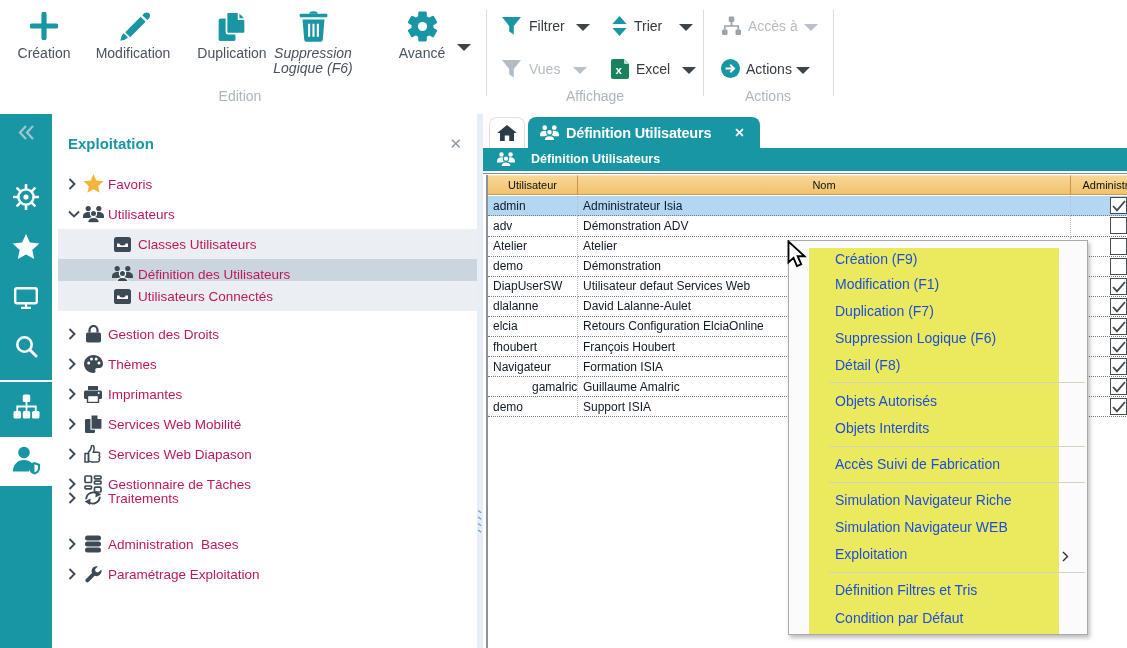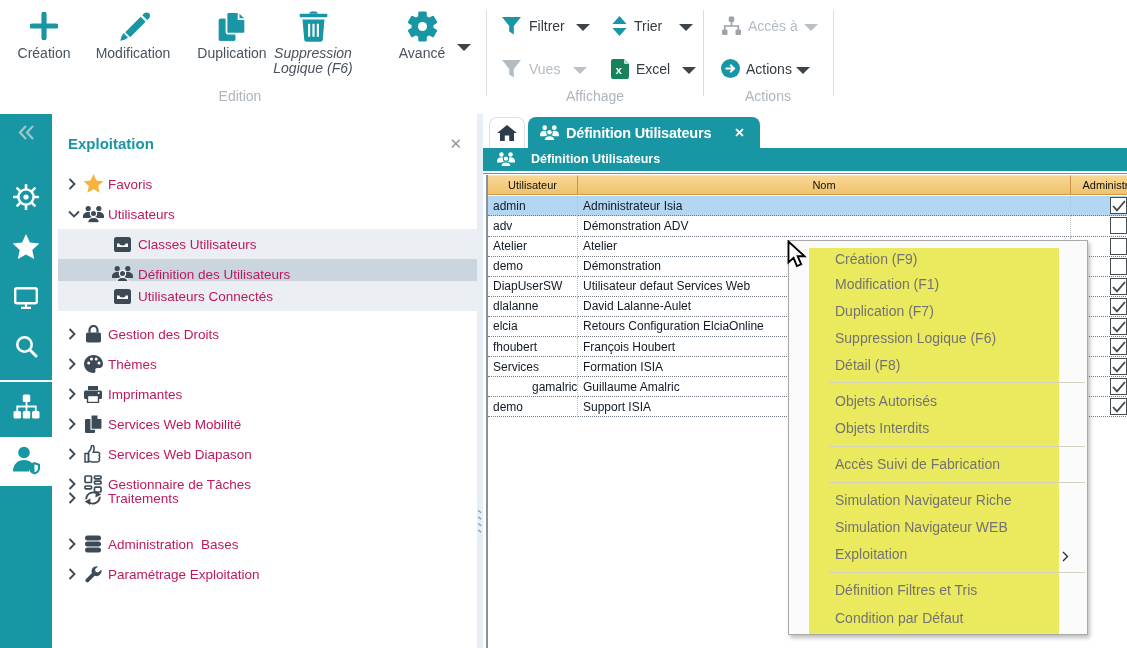--- a/index.html
+++ b/index.html
@@ -52,21 +52,21 @@
 #ghead { position:absolute; left:0; top:0; width:700px; height:20.5px; display:flex; }
 .hcell { background:linear-gradient(#f8d795,#f0c26d); border-top:1px solid #fbe5b3; border-bottom:1px solid #d09a49; border-right:1px solid #c8934b; color:#111; font-size:11px; display:flex; align-items:center; justify-content:center; }
 .grow { position:absolute; left:0; width:700px; height:20.2px; display:flex; font-size:12px; color:#101a26; }
 .gc { border-right:1px dotted #b9bfc5; border-bottom:1px dotted #737c85; padding-left:5px; display:flex; align-items:center; overflow:hidden; white-space:nowrap; }
 .grow.sel { background:#b3d6f2; }
 .cbx { width:17px; height:17px; background:#fff; border:1px solid #454c52; position:relative; }
 .ck  svg { position:absolute; left:1px; top:2px; }
 
 
 #menu { position:absolute; left:788px; top:240px; width:300px; height:395px; background:#fbfbfb; border:1px solid #a9a9a9; box-shadow:2px 3px 4px rgba(0,0,0,0.25); }
-.mitem { margin-left:20px; width:250px; height:27.1px; background:#ebea5e; color:#737373; font-size:14px; display:flex; align-items:center; padding-left:26px; }
+.mitem { margin-left:20px; width:250px; height:27.1px; background:#ebea5e; color:#1d4ed8; font-size:14px; display:flex; align-items:center; padding-left:26px; }
 .msep { margin-left:20px; width:250px; height:9px; background:#ebea5e; position:relative; }
 .msep:after { content:""; position:absolute; left:20px; width:256px; top:4px; border-top:1px solid #d2d2c3; }
 #subArrow { position:absolute; right:18px; color:#333; font-size:13px; }
 </style>
 </head>
 <body>
 
 <div id="toolbar">
 
   <div class="tbBig" style="left:9px; width:70px;">
@@ -542,21 +542,21 @@
       <div class="gc" style="width:493px;">François Houbert</div>
       <div class="gc" style="width:95px; justify-content:center; padding-left:0;">
         <span class="cbx ck">
           <svg width="14" height="12" viewBox="0 0 14 12">
             <path d="M1 6l4 4.3L13 1" fill="none" stroke="#40474d" stroke-width="1.8"></path>
           </svg>
         </span>
       </div>
     </div>
     <div class="grow" style="top:182.60000000000002px;">
-      <div class="gc" style="width:90px;">Services</div>
+      <div class="gc" style="width:90px;">Navigateur</div>
       <div class="gc" style="width:493px;">Formation ISIA</div>
       <div class="gc" style="width:95px; justify-content:center; padding-left:0;">
         <span class="cbx ck">
           <svg width="14" height="12" viewBox="0 0 14 12">
             <path d="M1 6l4 4.3L13 1" fill="none" stroke="#40474d" stroke-width="1.8"></path>
           </svg>
         </span>
       </div>
     </div>
     <div class="grow" style="top:202.70000000000002px;">

